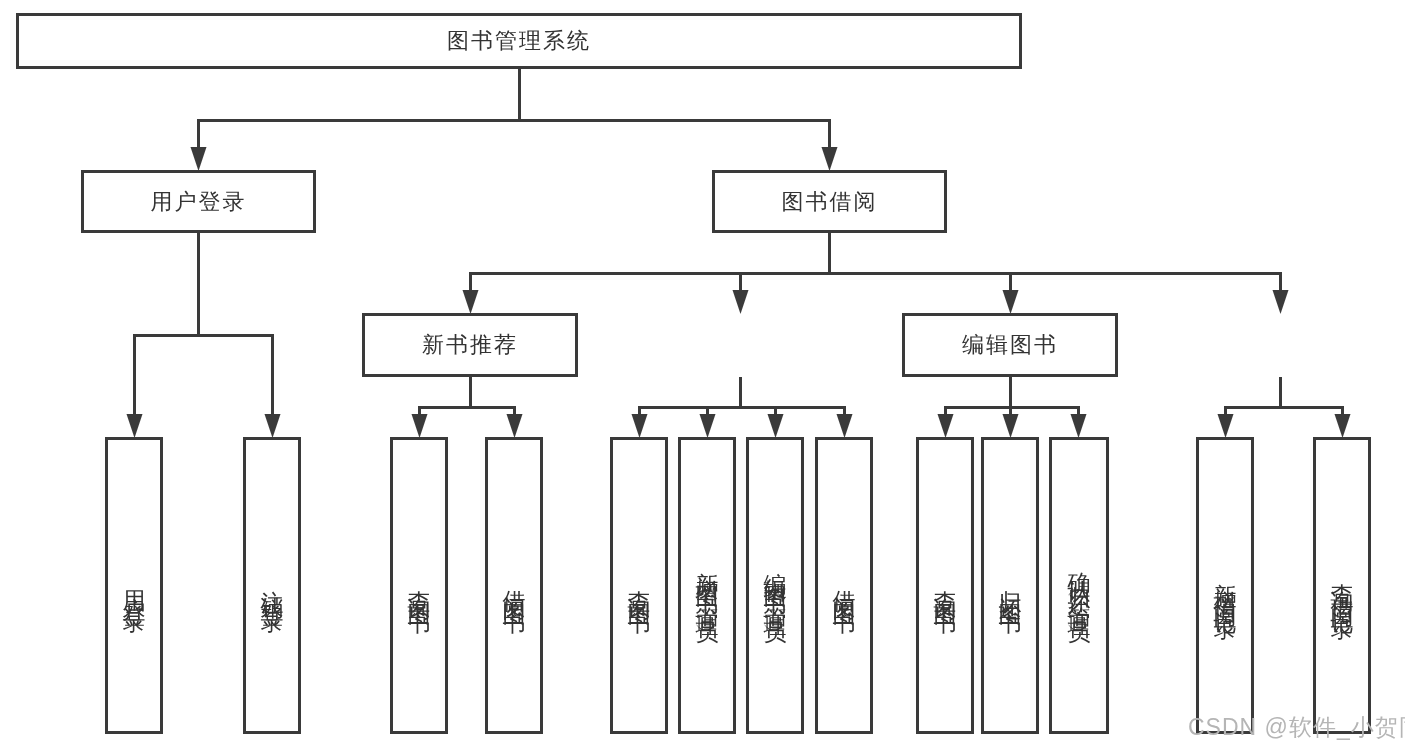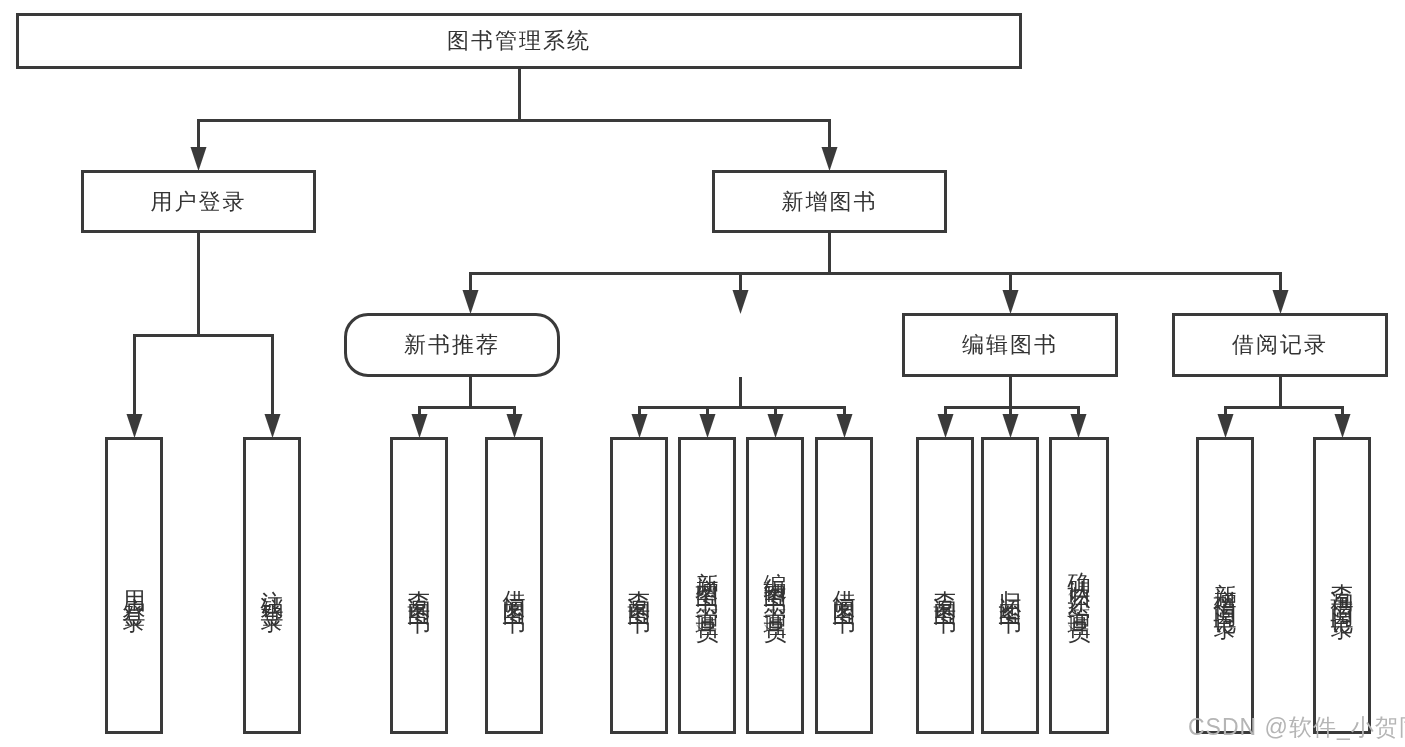--- a/index.html
+++ b/index.html
@@ -107,25 +107,24 @@
       <polygon points="1002.5,414 1018.5,414 1010.5,438"></polygon>
       <polygon points="1070.5,414 1086.5,414 1078.5,438"></polygon>
       <polygon points="1217.5,414 1233.5,414 1225.5,438"></polygon>
       <polygon points="1334.5,414 1350.5,414 1342.5,438"></polygon>
     </g>
   </svg>
 
   <div class="box hbox root">图书管理系统</div>
 
   <div class="box hbox lvl2" style="left:81px;">用户登录</div>
-  <div class="box hbox lvl2" style="left:712px;">新增图书</div>
+  <div class="box hbox lvl2" style="left:712px;">图书借阅</div>
 
-  <div class="box hbox lvl3" style="left:344px;border-radius:24px;">新书推荐</div>
+  <div class="box hbox lvl3" style="left:362px;">新书推荐</div>
   <div class="box hbox lvl3" style="left:902px;">编辑图书</div>
-  <div class="box hbox lvl3" style="left:1172px;">借阅记录</div>
 
   <div class="box leaf" style="left:105px;">
     <span>用户登录</span>
   </div>
   <div class="box leaf" style="left:243px;">
     <span>注销登录</span>
   </div>
   <div class="box leaf" style="left:390px;">
     <span>查询图书</span>
   </div>

